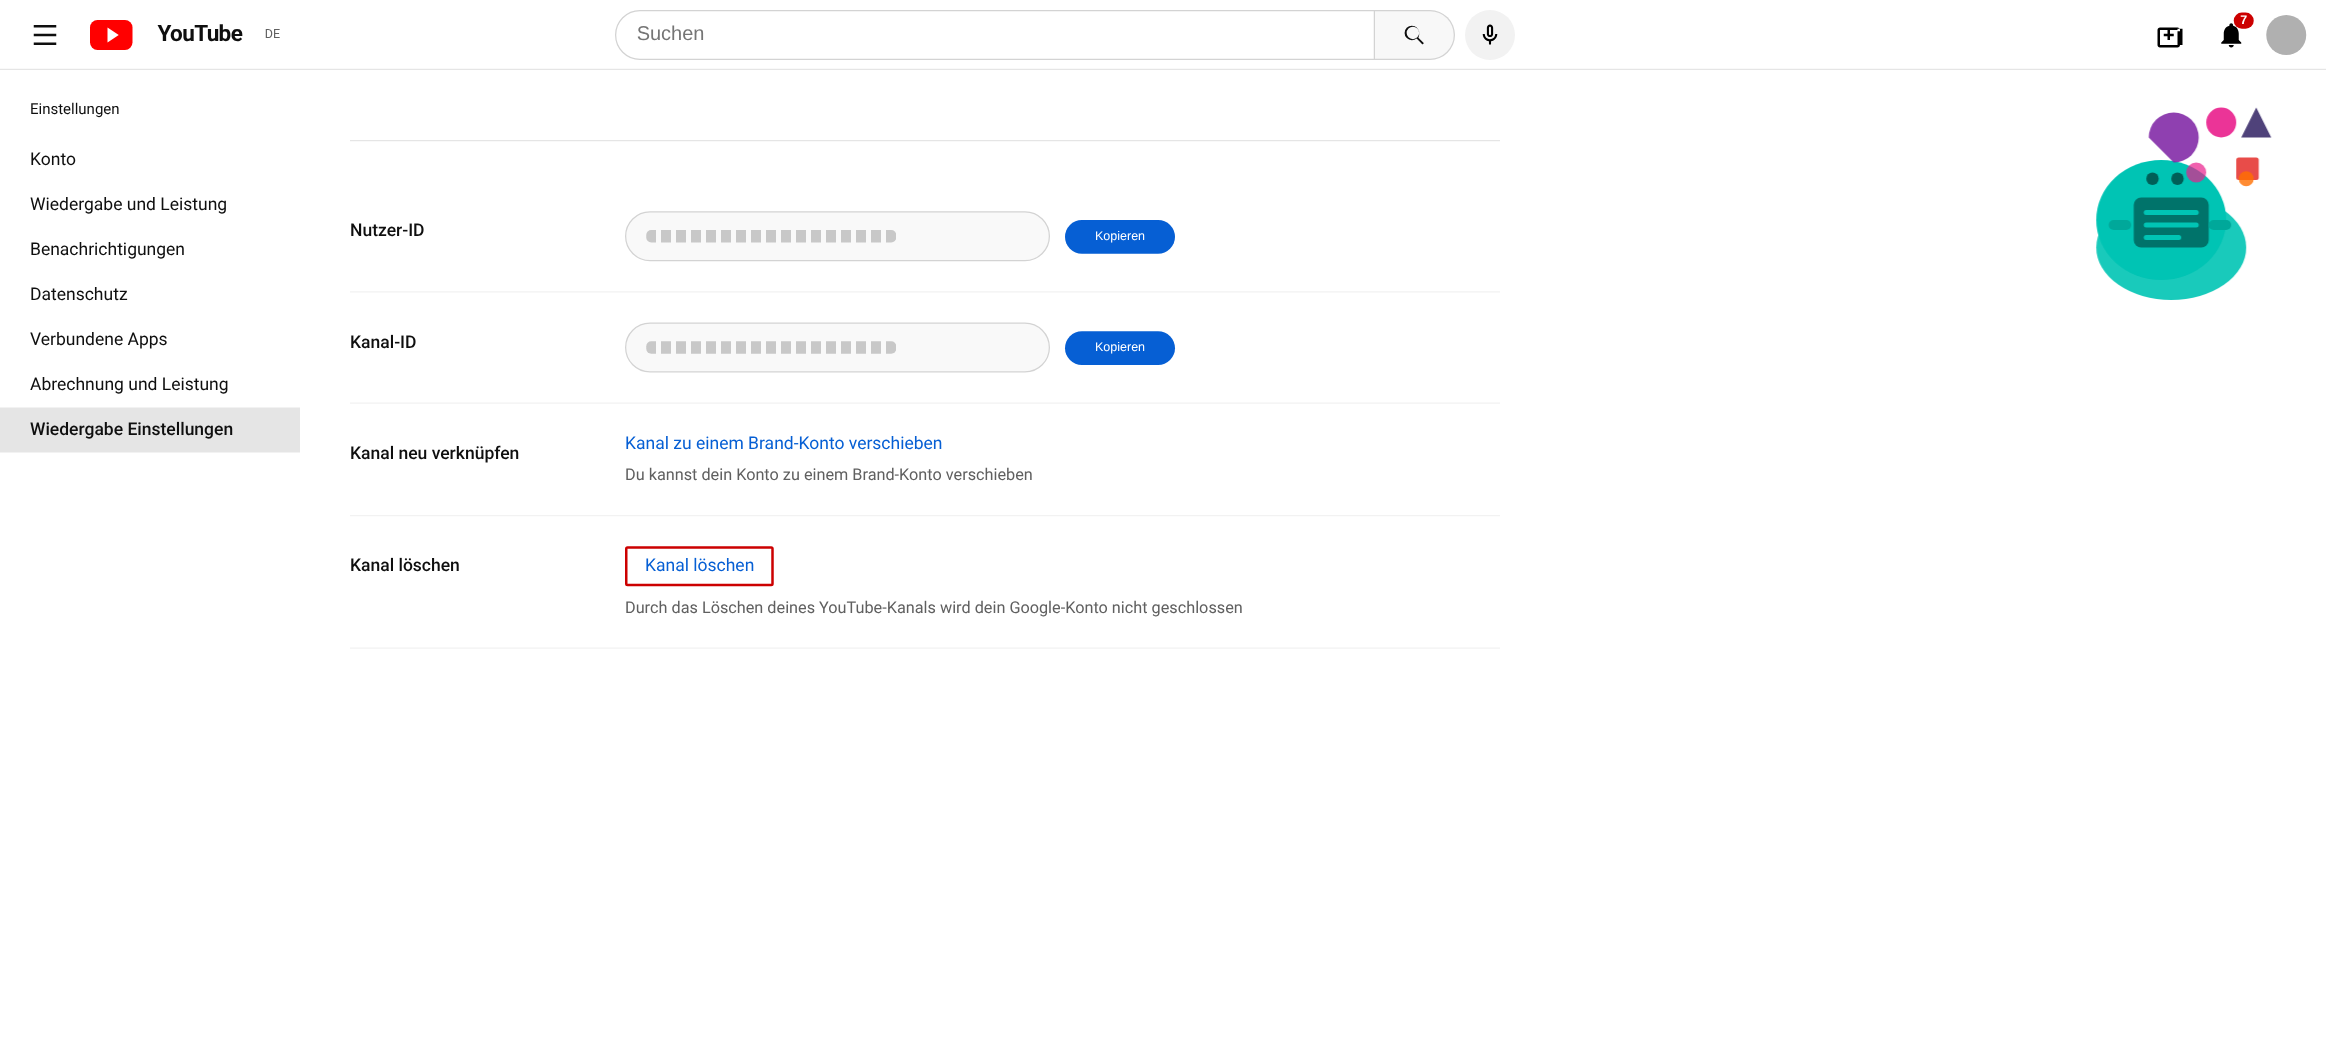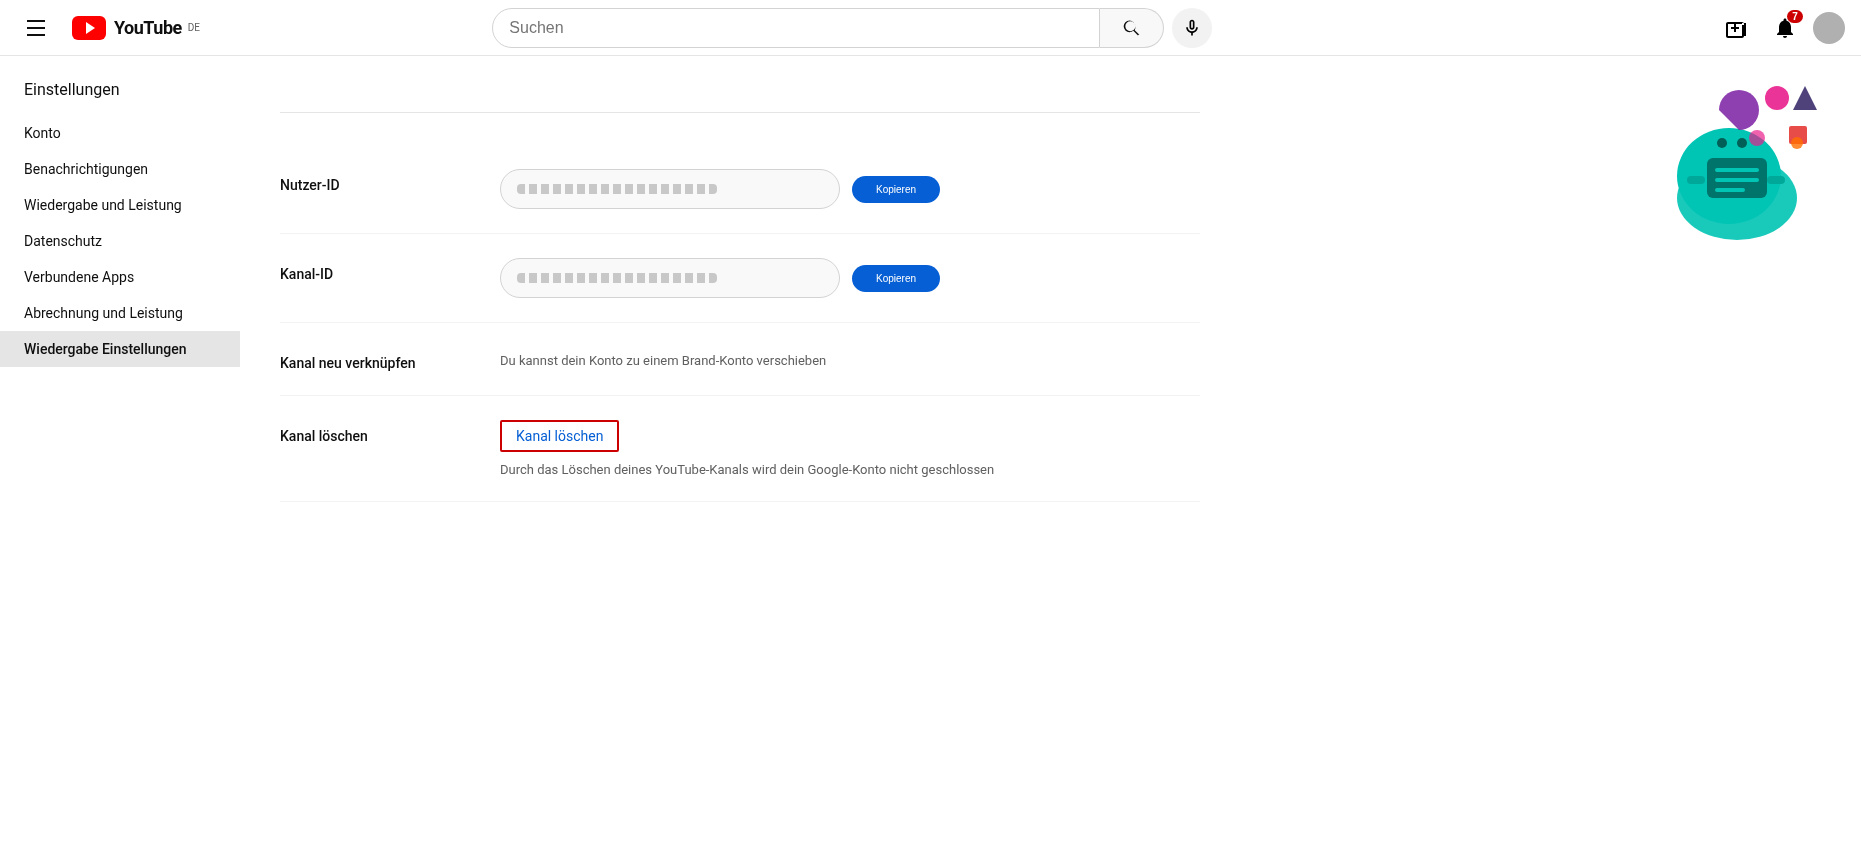--- a/index.html
+++ b/index.html
@@ -38,21 +38,21 @@
     }
     .hamburger-icon span {
       display: block;
       width: 18px;
       height: 2px;
       background: #0f0f0f;
     }
     .logo-area {
       display: flex;
       align-items: center;
-      gap: 4px;
+      gap: 16px;
       cursor: pointer;
       text-decoration: none;
     }
     .yt-logo {
       display: flex;
       align-items: center;
     }
     .yt-play-btn {
       background: #ff0000;
       border-radius: 6px;
@@ -187,21 +187,21 @@
     }
 
     
     .sidebar {
       width: 240px;
       min-width: 240px;
       padding: 24px 0;
       flex-shrink: 0;
     }
     .sidebar-title {
-      font-size: 16px;
+      font-size: 12px;
       font-weight: 400;
       color: #0f0f0f;
       padding: 0 24px 16px 24px;
     }
     .sidebar-item {
       display: block;
       padding: 10px 24px;
       cursor: pointer;
       font-size: 14px;
       color: #0f0f0f;
@@ -380,22 +380,22 @@
     </button>
     <div class="avatar-circle"></div>
   </div>
 </header>
 
 <div class="page-layout">
 
   <nav class="sidebar">
     <div class="sidebar-title">Einstellungen</div>
     <a class="sidebar-item">Konto</a>
+    <a class="sidebar-item">Wiedergabe und Leistung</a>
     <a class="sidebar-item">Benachrichtigungen</a>
-    <a class="sidebar-item">Wiedergabe und Leistung</a>
     <a class="sidebar-item">Datenschutz</a>
     <a class="sidebar-item">Verbundene Apps</a>
     <a class="sidebar-item">Abrechnung und Leistung</a>
     <a class="sidebar-item active">Wiedergabe Einstellungen</a>
   </nav>
 
   <main class="main-content">
 
     <div class="divider"></div>
 
@@ -421,20 +421,21 @@
               <div class="id-field-blur"></div>
             </div>
             <button class="copy-btn">Kopieren</button>
           </div>
         </div>
       </div>
 
       <div class="settings-row">
         <div class="settings-row-label">Kanal neu verknüpfen</div>
         <div class="settings-row-content">
+          <a class="link-primary">Kanal zu einem Brand-Konto verschieben</a>
           <div class="row-description">Du kannst dein Konto zu einem Brand-Konto verschieben</div>
         </div>
       </div>
 
       <div class="settings-row">
         <div class="settings-row-label">Kanal löschen</div>
         <div class="settings-row-content">
           <div>
             <a class="link-delete">Kanal löschen</a>
           </div>

